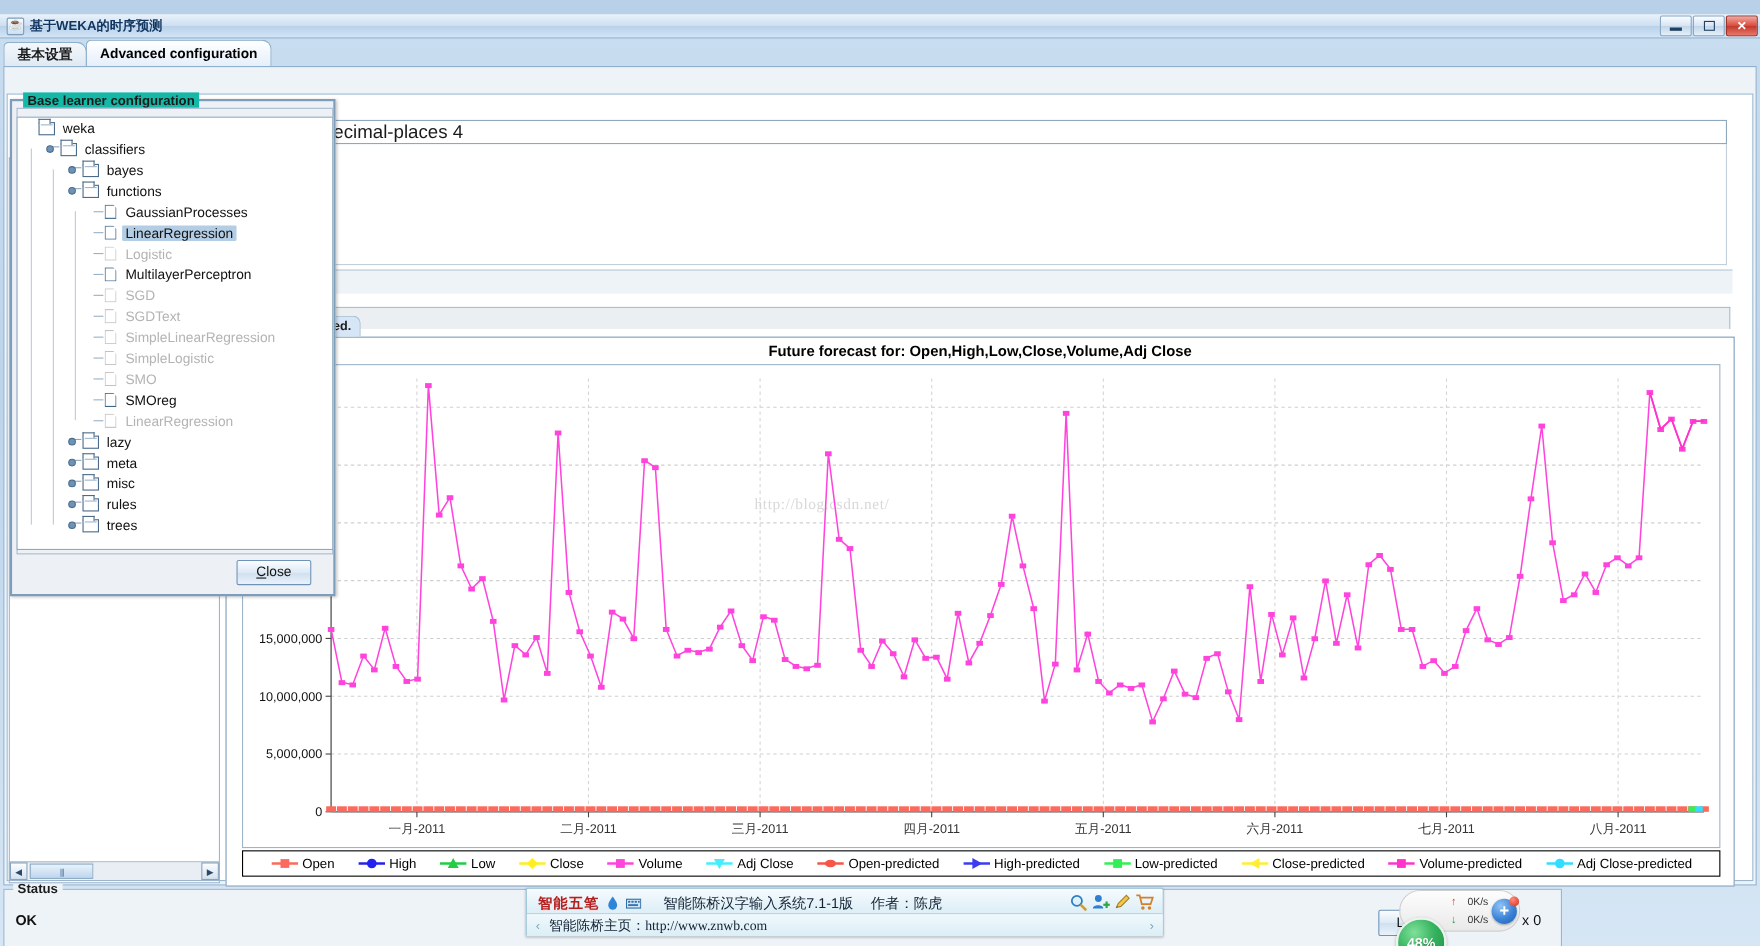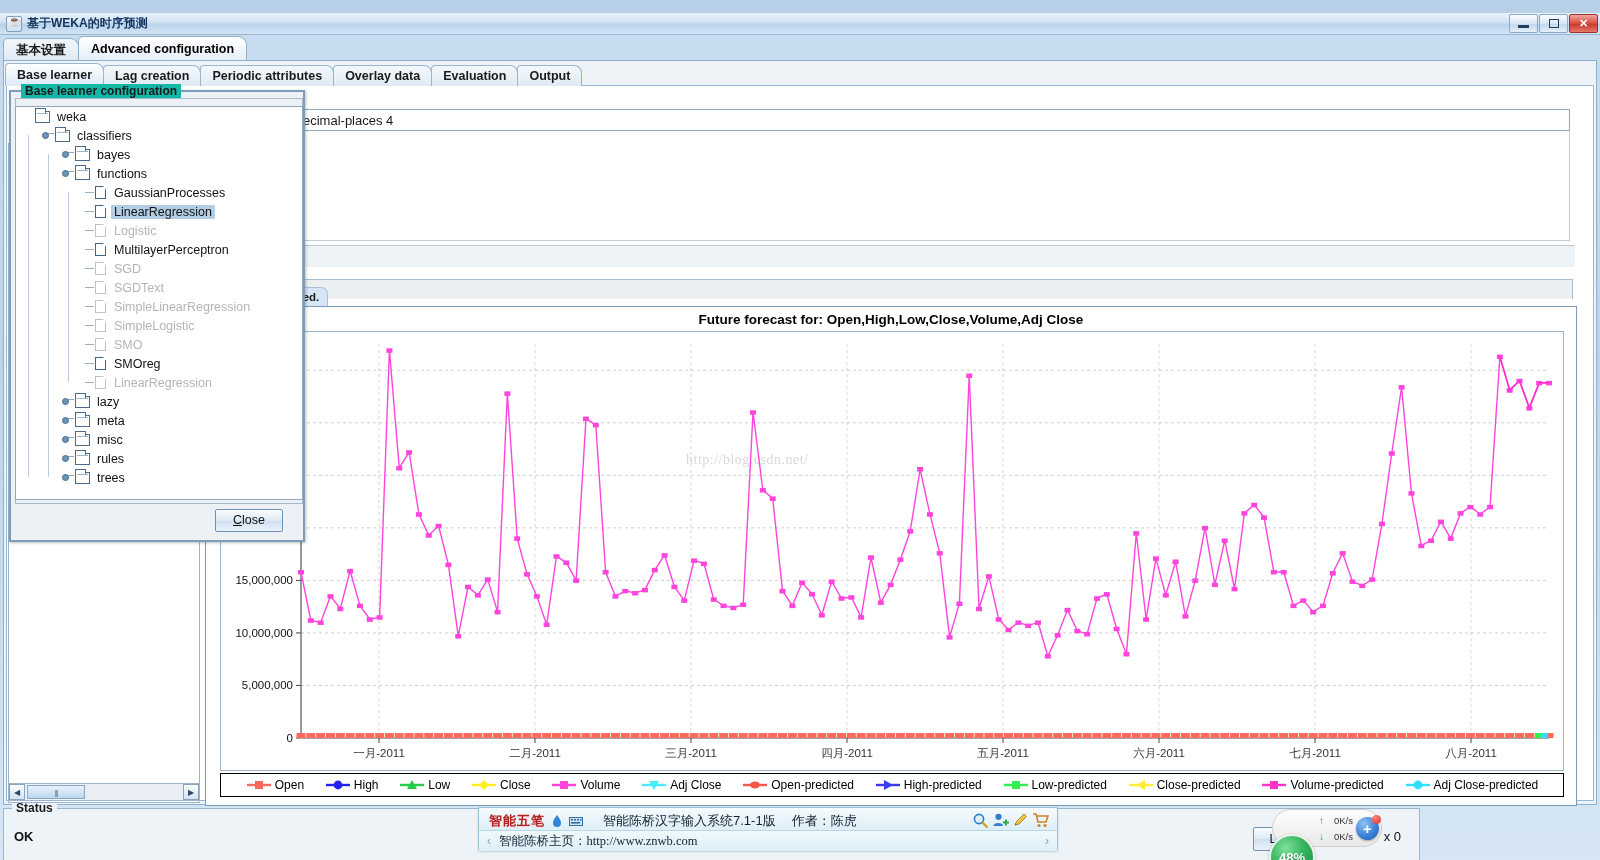--- a/index.html
+++ b/index.html
@@ -93,21 +93,21 @@
 
   
   #content-area {
     position: absolute; left: 6px; top: 72px; width: 1588px; height: 716px;
     background: #ffffff; border: 1px solid #9ab7d2;
   }
   #opt-field {
     position: absolute; left: 298px; top: 96px; width: 1272px; height: 22px;
     border: 1px solid #8fa8bd; background: #ffffff;
     display: flex; align-items: center; padding-left: 4px;
-    font-size: 13px; color: #1a1a1a; z-index: 3;
+    font-size: 17px; color: #1a1a1a; z-index: 3;
   }
   #opt-big {
     position: absolute; left: 298px; top: 118px; width: 1272px; height: 110px;
     border: 1px solid #c2cfdb; border-top: none; background: #ffffff; z-index: 2;
   }
   #mid-strip {
     position: absolute; left: 230px; top: 232px; width: 1345px; height: 22px;
     background: #eef3f8; border-top: 1px solid #b8c9d9; z-index: 2;
   }
 
@@ -383,28 +383,20 @@
       <div class="winbtn close">✕</div>
     </div>
   </div>
 
   <div id="outer-tabs">
     <div class="otab">基本设置</div>
     <div class="otab sel">Advanced configuration</div>
   </div>
   <div id="outer-panel"></div>
 
-  <div id="inner-tabs">
-    <div class="itab sel">Base learner</div>
-    <div class="itab">Lag creation</div>
-    <div class="itab">Periodic attributes</div>
-    <div class="itab">Overlay data</div>
-    <div class="itab">Evaluation</div>
-    <div class="itab">Output</div>
-  </div>
 
   <div id="content-area"></div>
   <div id="opt-big"></div>
   <div id="opt-field">ecimal-places 4</div>
   <div id="mid-strip"></div>
 
   <div id="left-panel"></div>
   <div id="left-scroll">
     <div class="sb-arrow">◀</div>
     <div id="sb-thumb"></div>

